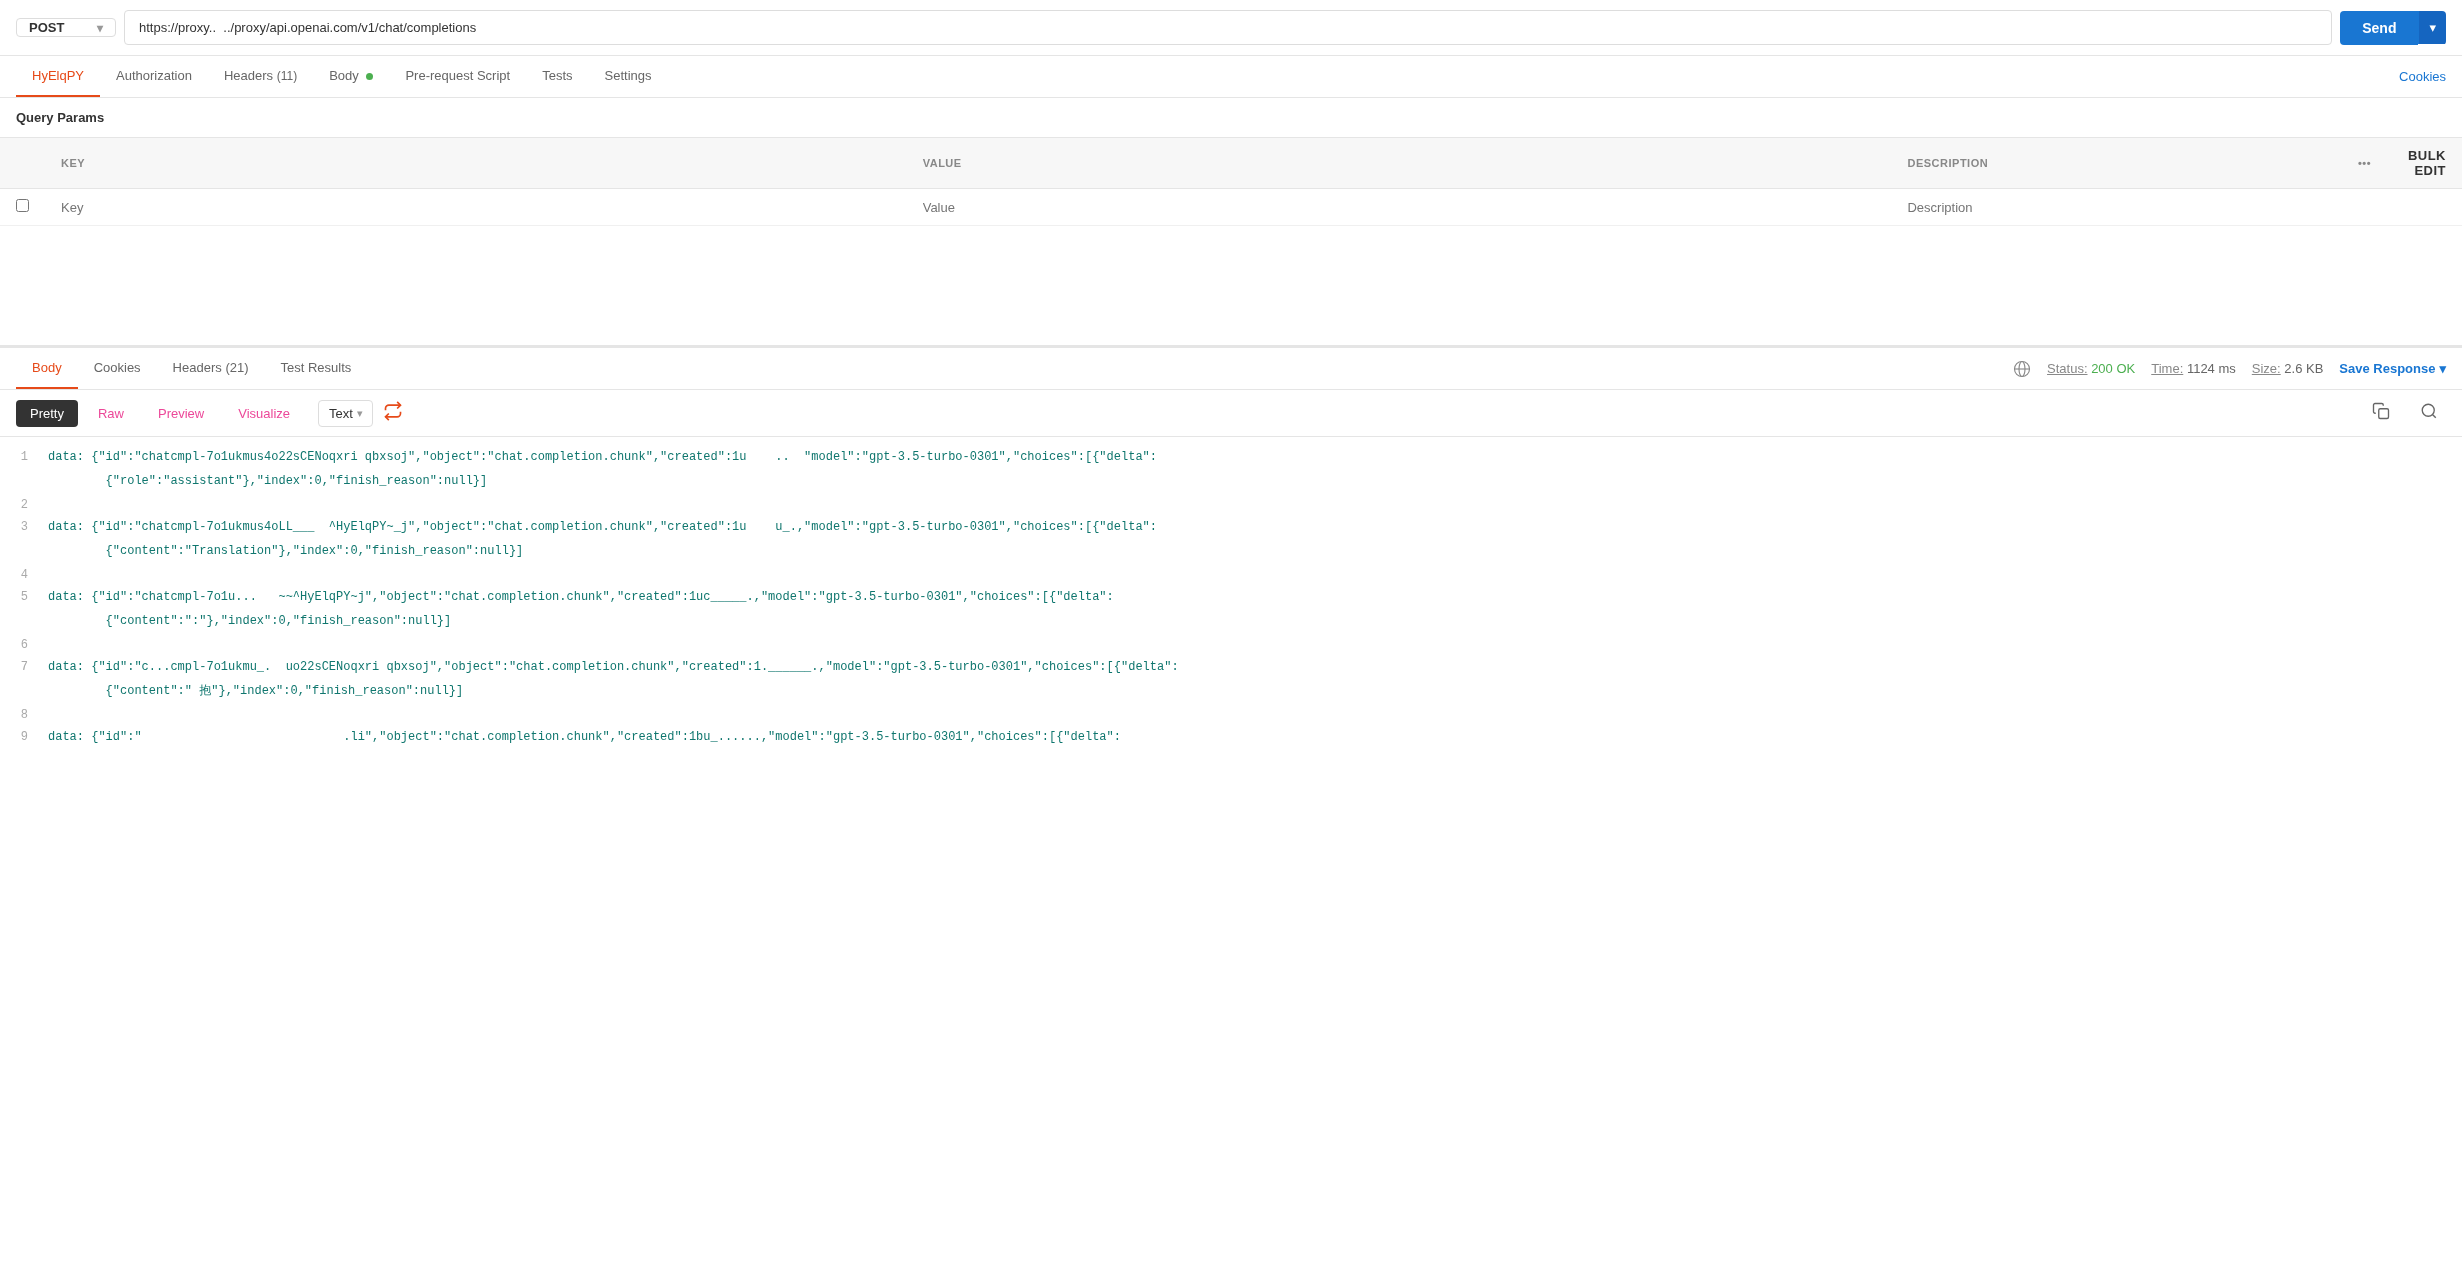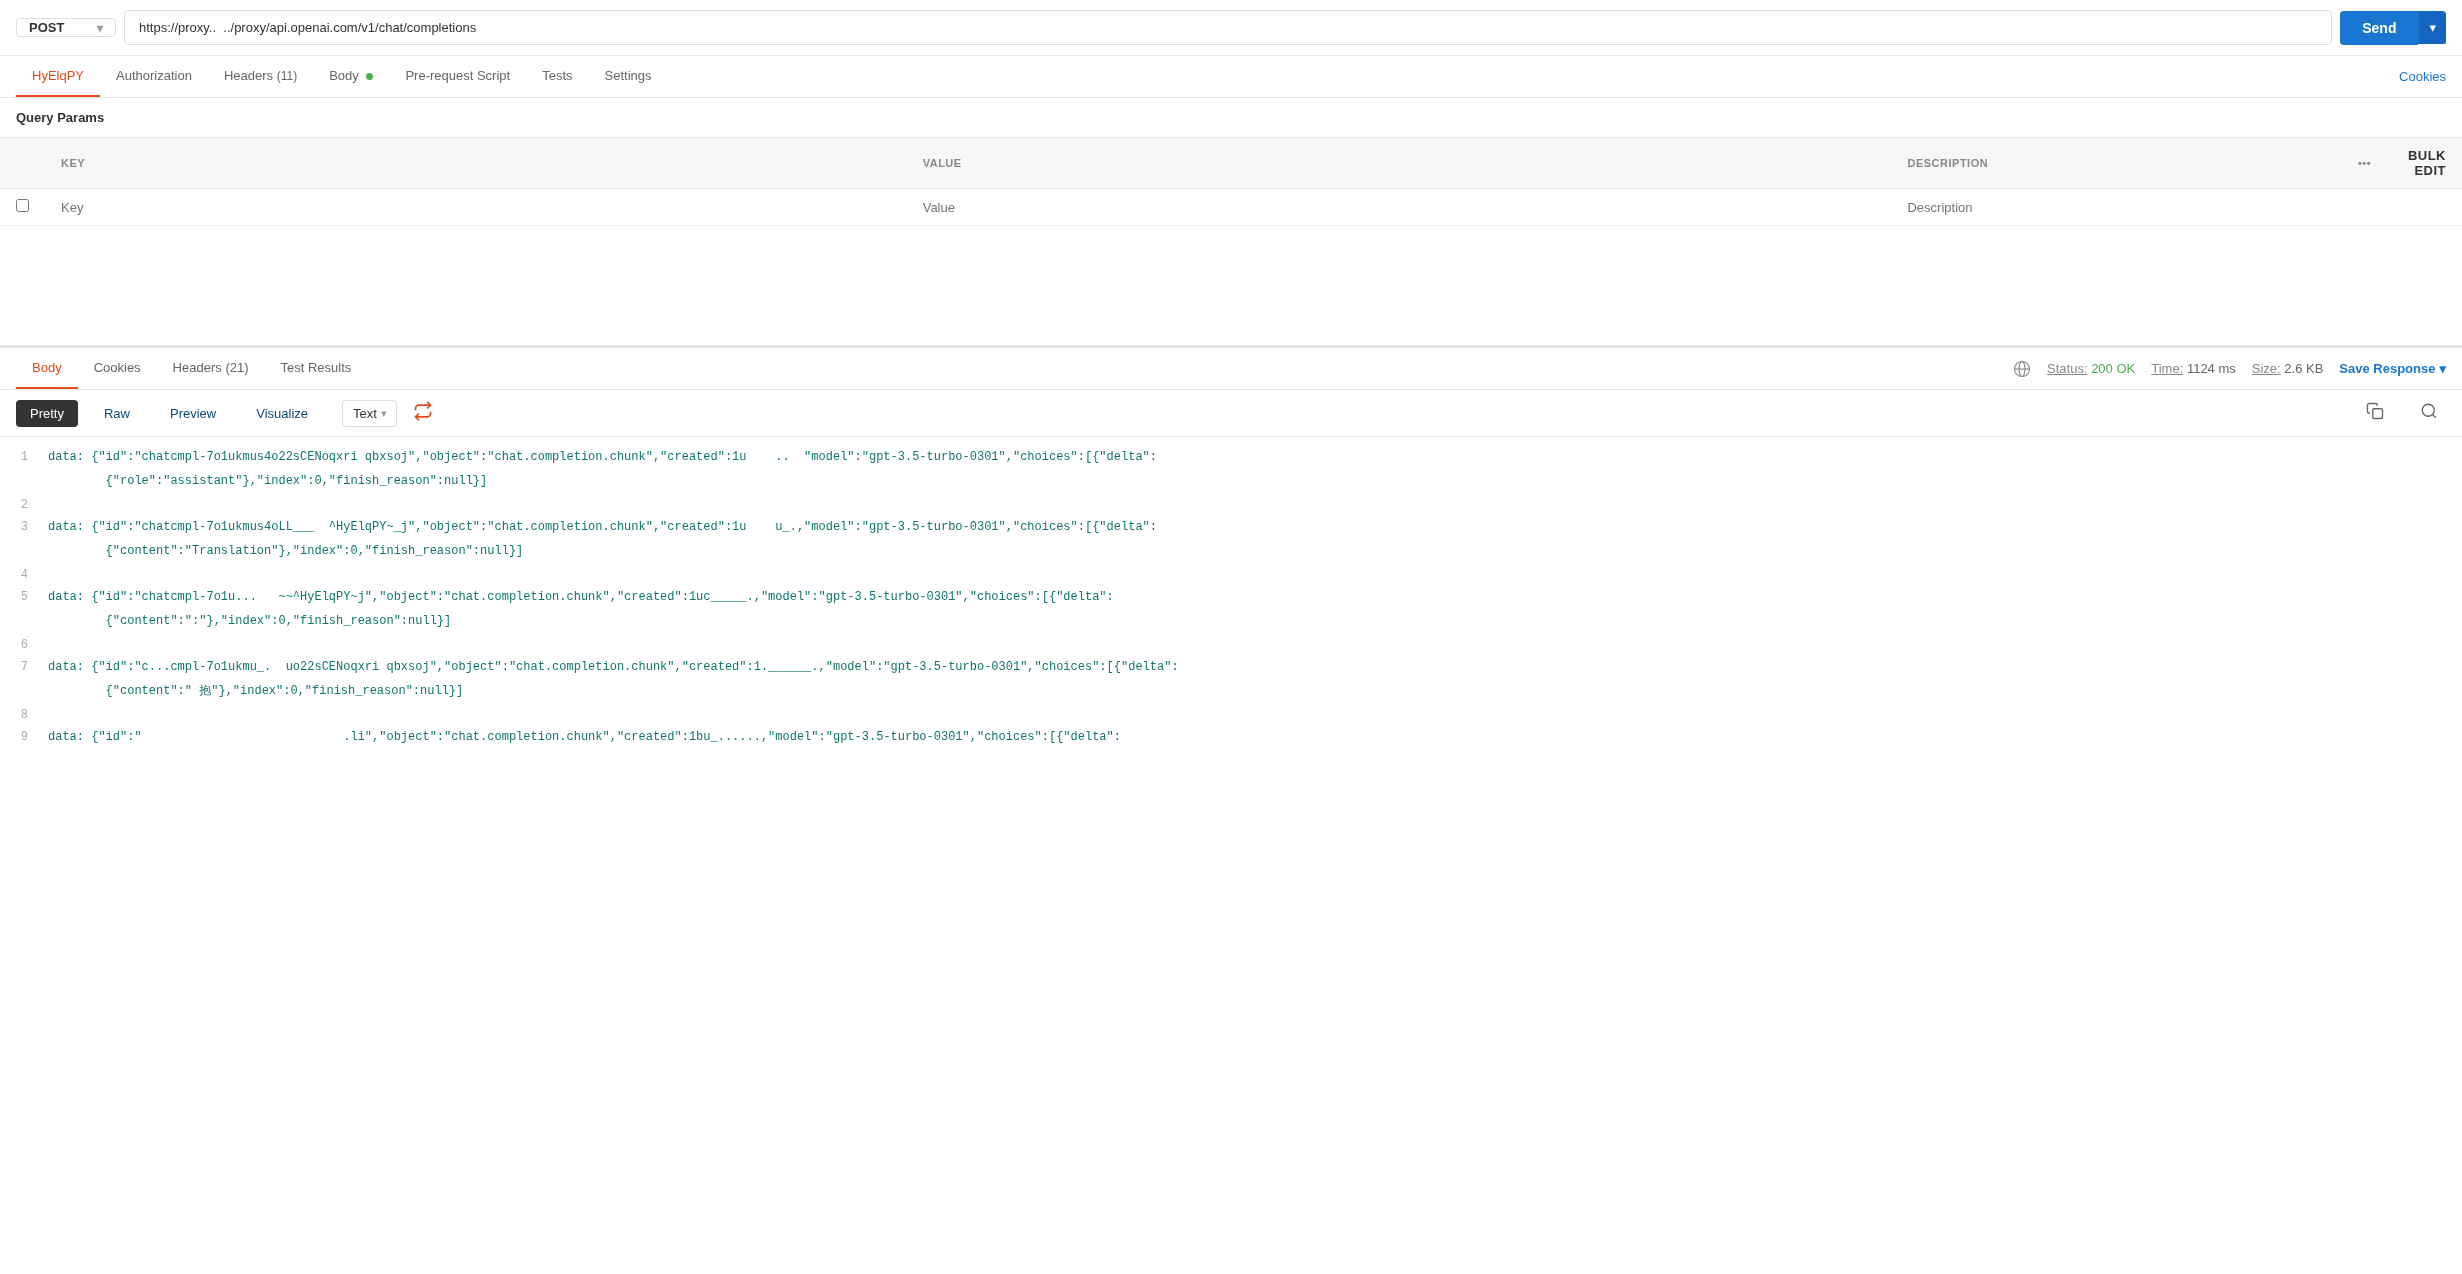--- a/index.html
+++ b/index.html
@@ -235,28 +235,28 @@
       height: 18px;
       color: #888;
     }
 
     
     .format-bar {
       display: flex;
       align-items: center;
       padding: 8px 16px;
       border-bottom: 1px solid #e5e5e5;
-      gap: 12px;
+      gap: 6px;
     }
     .format-btn {
       padding: 6px 14px;
       border-radius: 4px;
       cursor: pointer;
       font-size: 13px;
-      color: #0c4a6e;
+      color: #ec4899;
       border: none;
       background: transparent;
     }
     .format-btn.active {
       background: #333;
       color: #fff;
     }
     .format-select {
       display: flex;
       align-items: center;

